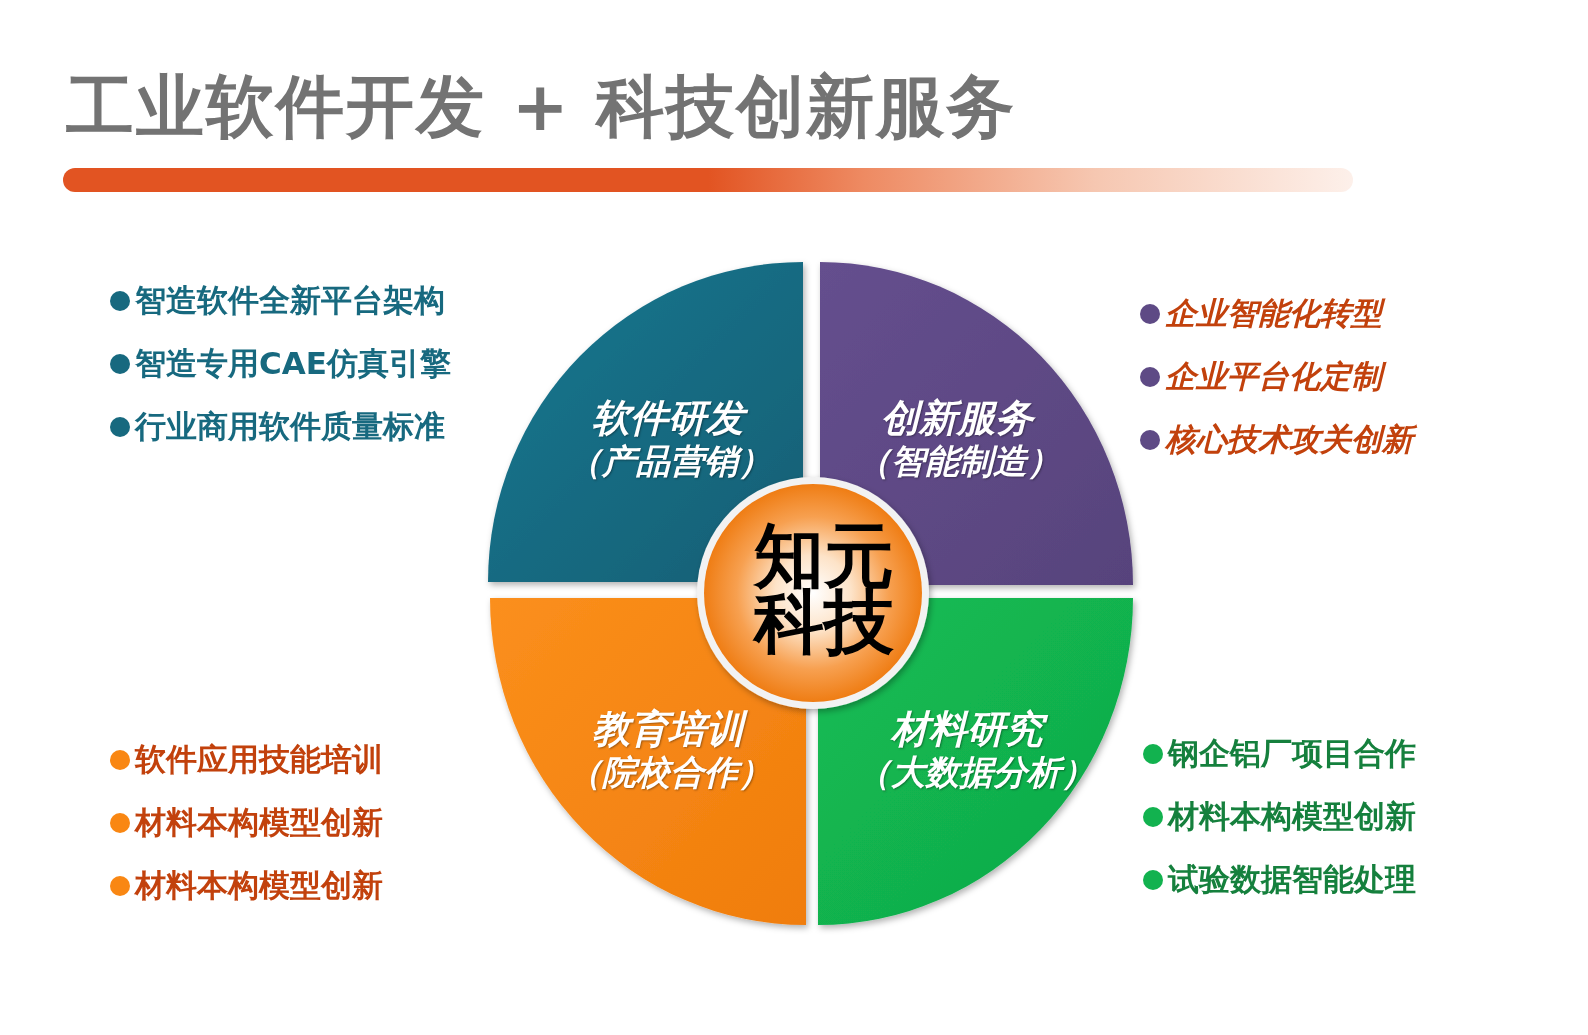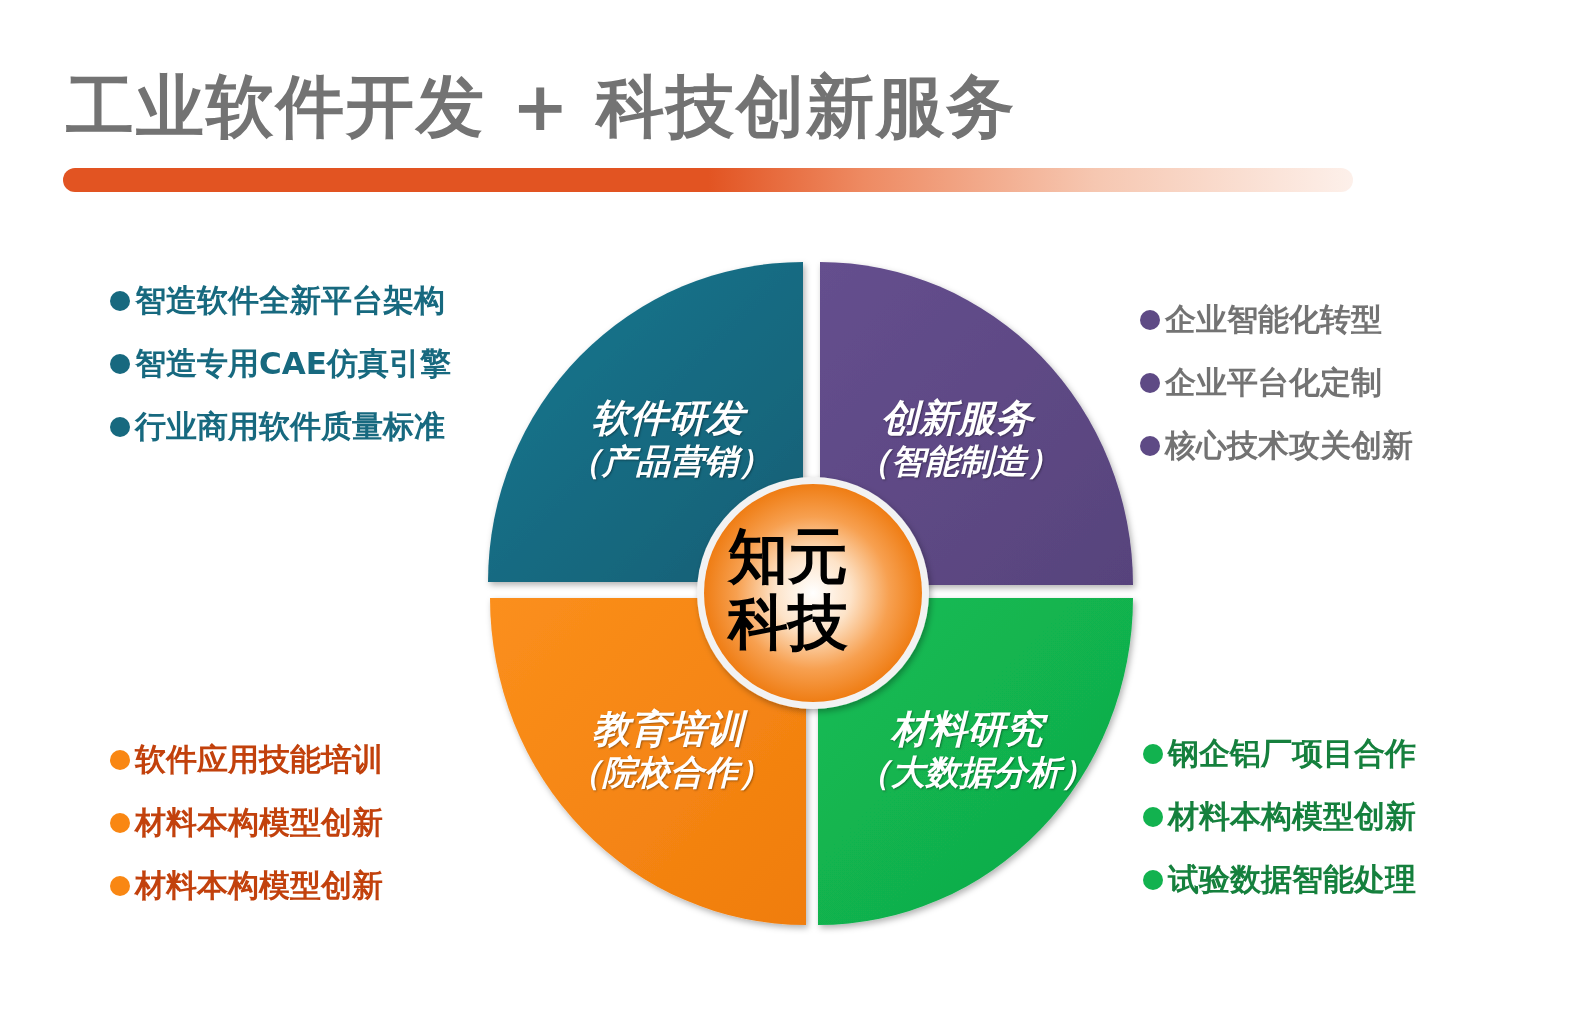--- a/index.html
+++ b/index.html
@@ -7,33 +7,33 @@
          font-family:"DejaVu Sans", "Liberation Sans", sans-serif; }
   .title { position:absolute; left:66px; top:62px; font-size:68px; font-weight:bold;
            color:#737373; letter-spacing:2px; white-space:nowrap; line-height:90px; }
   .bar { position:absolute; left:63px; top:168px; width:1290px; height:24px; border-radius:12px;
          background:linear-gradient(to right, #e25422 0%, #e25422 50%, #ee8a62 62%, #f6c7b1 80%, #fdf0ea 100%); }
   .list { position:absolute; font-weight:bold; font-size:31px; line-height:63px; white-space:nowrap; }
   .list .item { display:flex; align-items:center; }
   .list .dot { display:inline-block; width:20px; height:20px; border-radius:50%; margin-right:5px; }
   .tl { left:110px; top:269px; color:#17697f; }
   .tl .dot { background:#17697f; }
-  .tr { left:1140px; top:288px; color:#737373; }
+  .tr { left:1140px; top:282px; color:#c2410c;font-style:italic; }
   .tr .dot { background:#5e4a85; }
   .bl { left:110px; top:728px; color:#c2410c; }
   .bl .dot { background:#f98713; }
   .br { left:1143px; top:722px; color:#15803d; }
   .br .dot { background:#12b24f; }
   svg.pie { position:absolute; left:0; top:0; }
   .qlabel { position:absolute; color:#ffffff; font-weight:bold; text-align:center; white-space:nowrap;
             text-shadow: 1px 1px 2px rgba(0,0,0,0.35); font-style: italic; }
   .qlabel .main { font-size:38px; line-height:50px; }
   .qlabel .sub { font-size:34px; line-height:36px; }
-  .center-text { position:absolute; left:703px; top:523px; width:170px; text-align:center;
-                 font-size:60px; font-weight:bold; color:#000; line-height:66px; }
+  .center-text { position:absolute; left:739px; top:523px; width:170px; text-align:center;
+                 font-size:70px; font-weight:bold; color:#000; line-height:66px; }
 </style>
 </head>
 <body>
 
 <div class="title">工业软件开发 + 科技创新服务</div>
 <div class="bar"></div>
 
 <div class="list tl">
   <div class="item">
       <span class="dot"></span>

